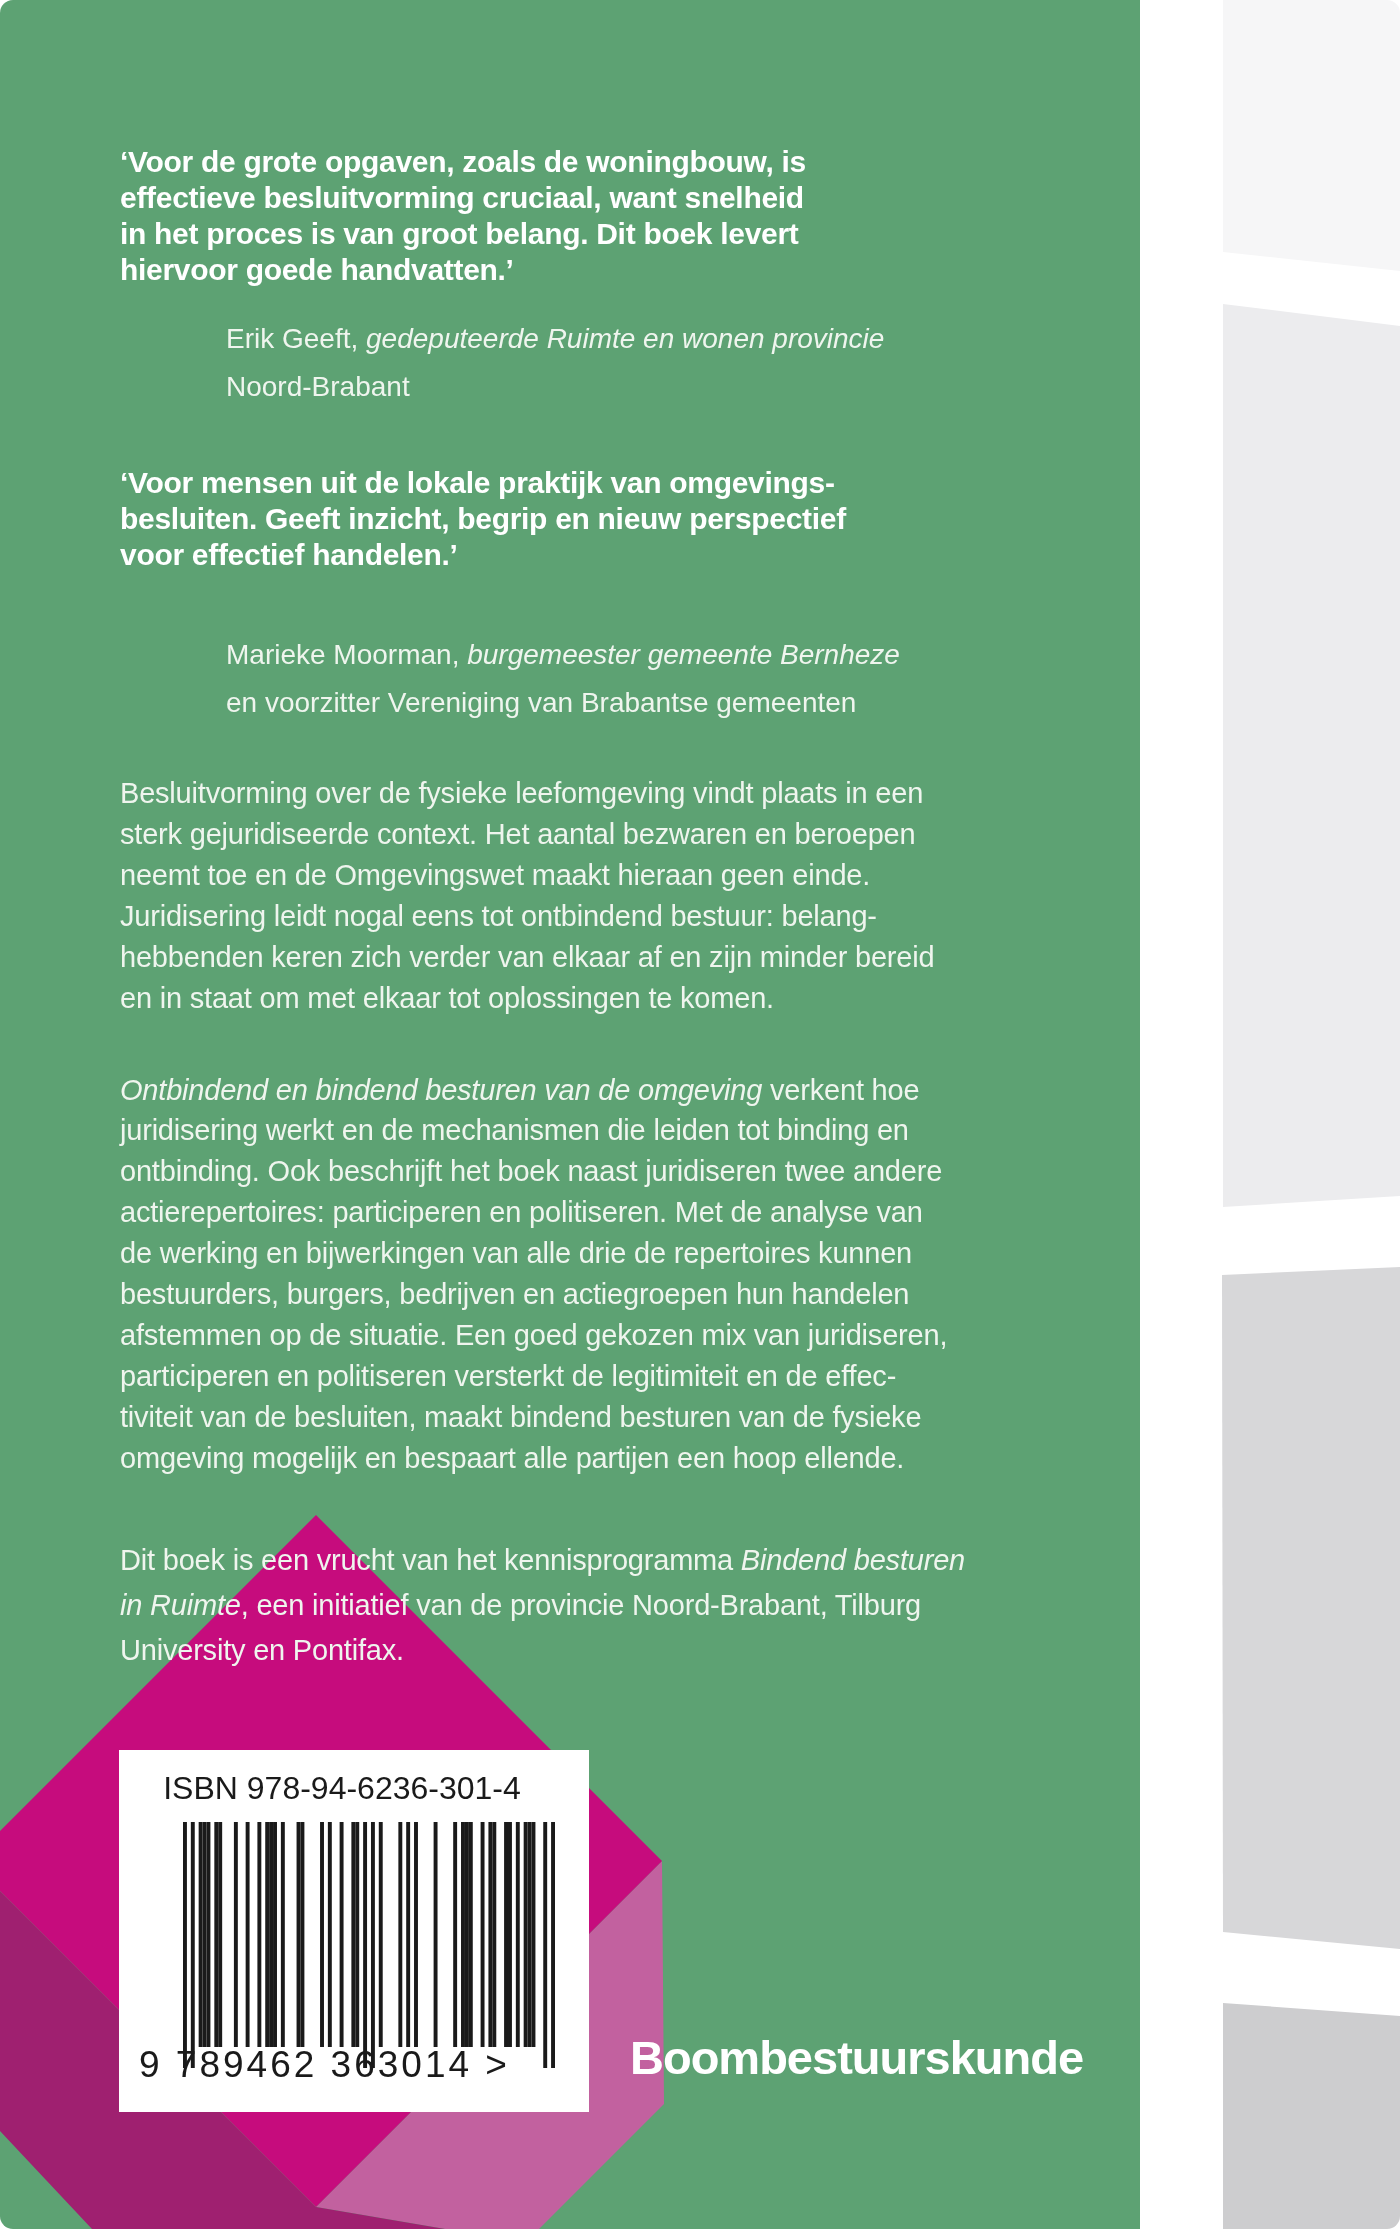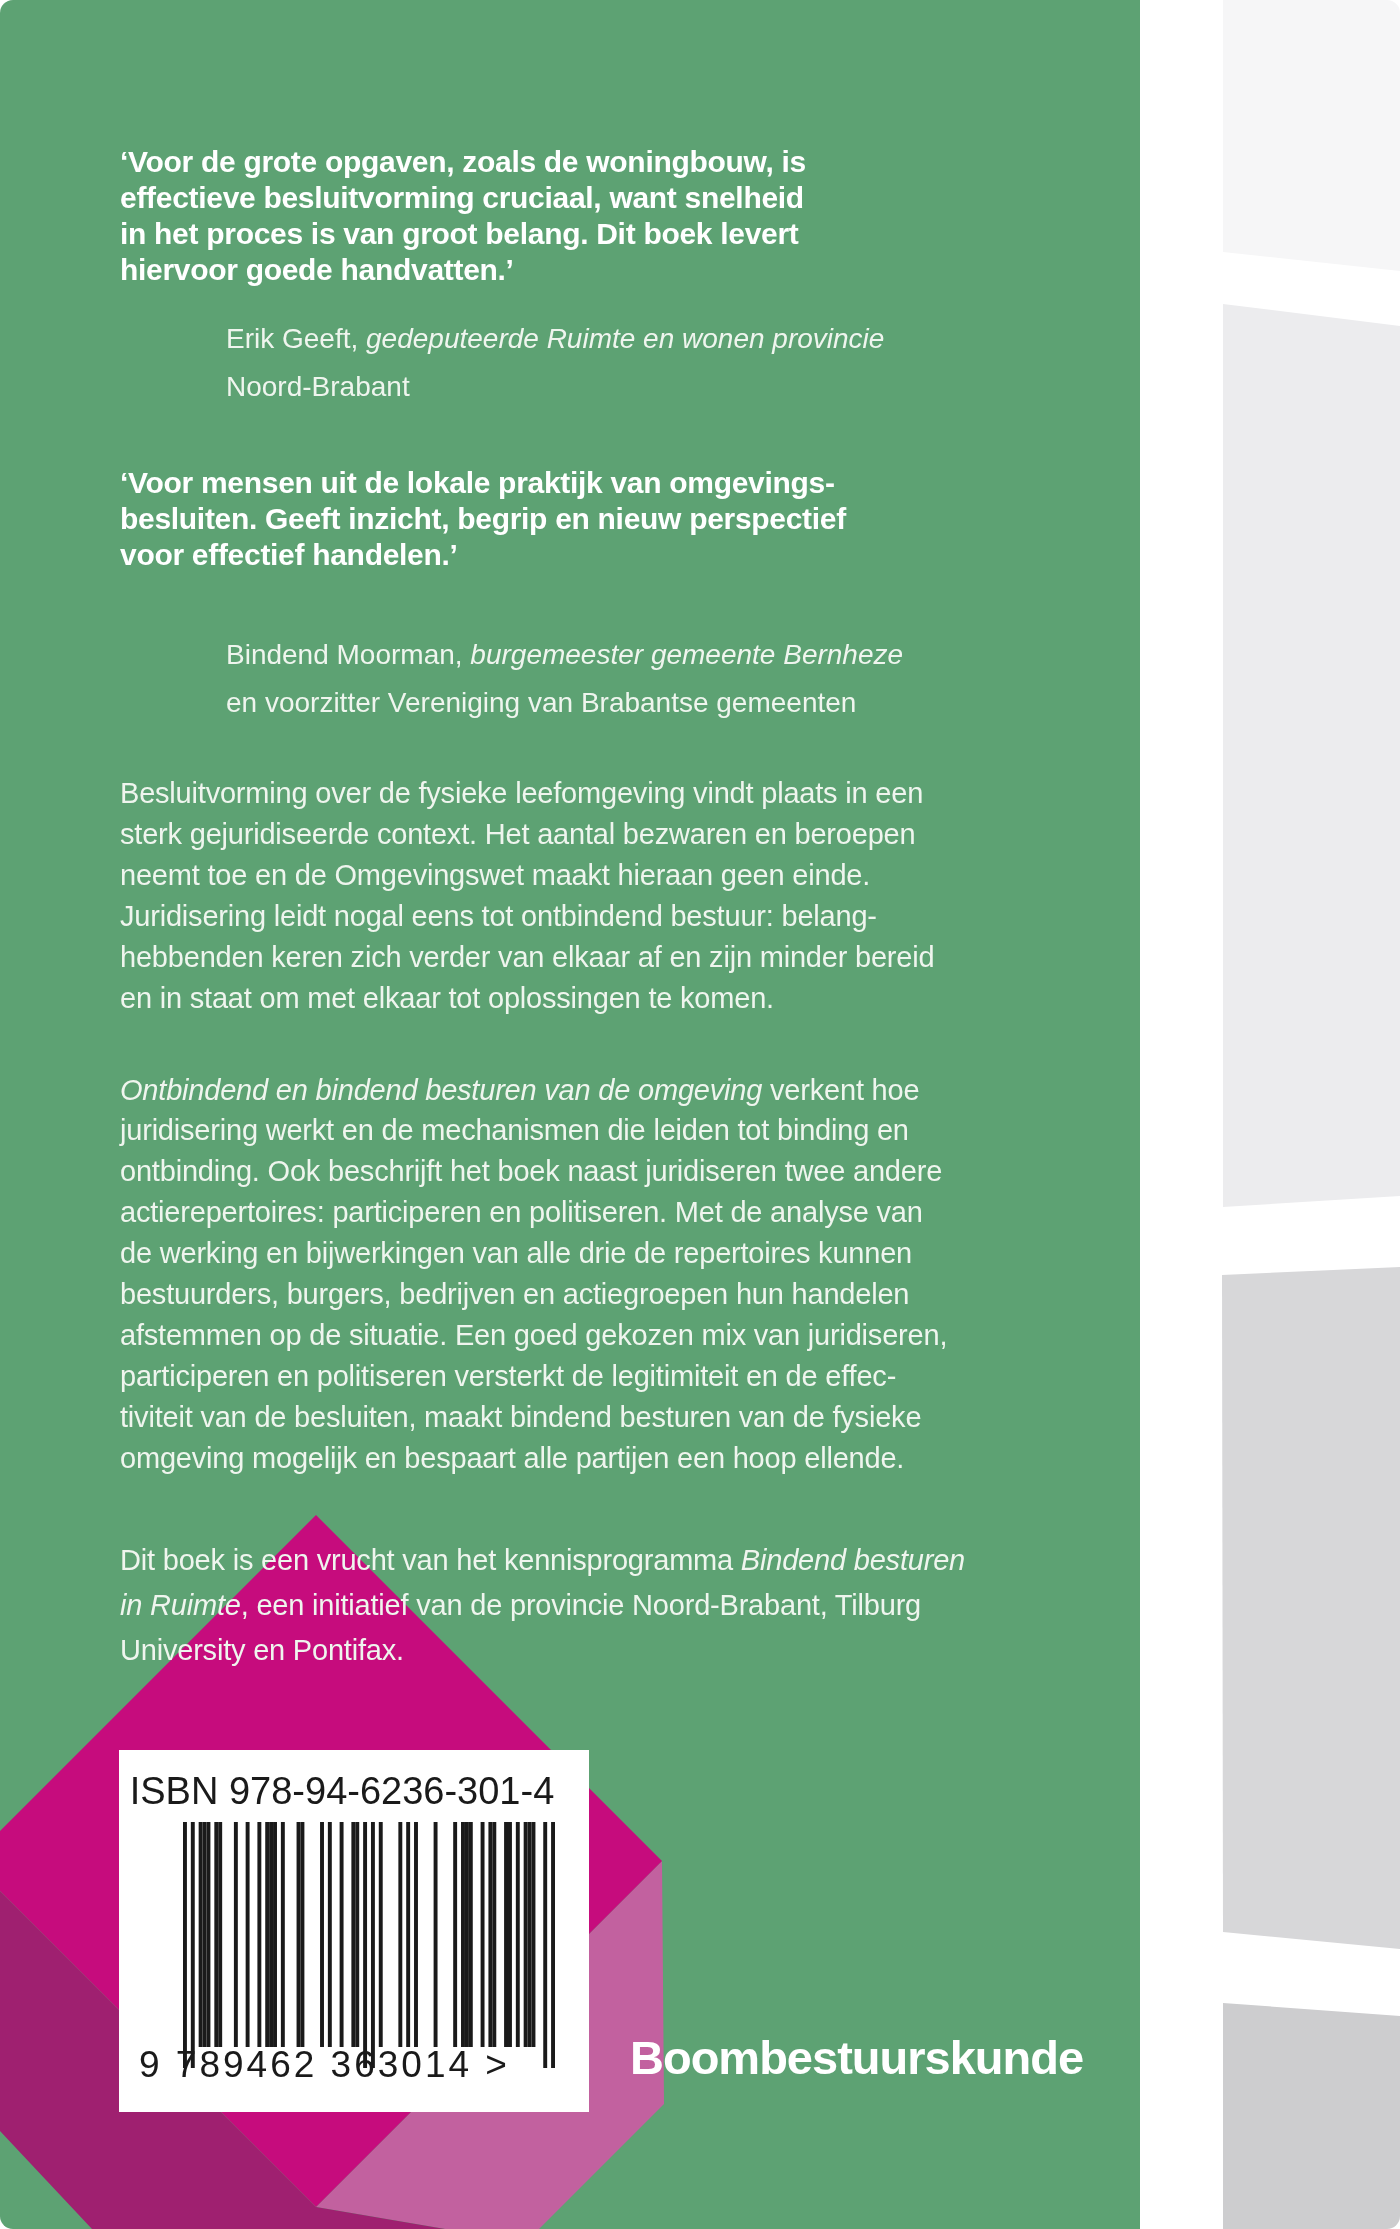--- a/index.html
+++ b/index.html
@@ -22,21 +22,21 @@
   .right-panel{position:absolute;left:1140px;top:0;width:260px;height:2229px;}
   .diamond-svg{position:absolute;left:0;top:1500px;width:700px;height:729px;}
   .txt{position:absolute;white-space:pre-line;color:var(--text);}
   .quote{left:120px;width:920px;font-weight:bold;font-size:30px;line-height:36px;color:#ffffff;letter-spacing:-0.3px;}
   .attr-line{position:absolute;left:226px;width:820px;font-size:28px;line-height:34px;white-space:nowrap;color:var(--text);}
   .attr-line .it{font-style:italic;text-align:right;}
   .body-par{left:120px;width:960px;font-size:29px;line-height:41px;letter-spacing:-0.2px;}
   .body-line{position:absolute;left:120px;width:980px;font-size:29px;line-height:41px;letter-spacing:-0.2px;color:var(--text);white-space:nowrap;}
   .body-line .it{font-style:italic;}
   .barcode-box{position:absolute;left:119px;top:1750px;width:470px;height:362px;background:var(--paper);}
-  .isbn-label{position:absolute;left:0;top:20px;width:446px;text-align:center;font-size:38px;color:var(--ink);white-space:nowrap;}
+  .isbn-label{position:absolute;left:0;top:20px;width:446px;text-align:center;font-size:32px;color:var(--ink);white-space:nowrap;}
   .bars{position:absolute;left:64px;top:72px;}
   .barcode-digits{position:absolute;left:20px;top:294px;width:440px;font-size:37px;color:var(--ink);letter-spacing:3px;white-space:nowrap;}
   .publisher{position:absolute;left:630px;top:2030px;font-size:47px;font-weight:bold;color:#ffffff;letter-spacing:-1px;white-space:nowrap;}
 </style>
 </head>
 <body>
 
 <div class="canvas">
 
   <div class="green-panel"></div>
@@ -61,21 +61,21 @@
 hiervoor goede handvatten.’</div>
   <div class="attr-line" style="top:322px">
     <span>Erik Geeft,</span><span> </span><span class="it">gedeputeerde Ruimte en wonen provincie</span>
   </div>
   <div class="attr-line it" style="top:370px">Noord-Brabant</div>
 
   <div class="txt quote" style="top:465px">‘Voor mensen uit de lokale praktijk van omgevings-
 besluiten. Geeft inzicht, begrip en nieuw perspectief
 voor effectief handelen.’</div>
   <div class="attr-line" style="top:638px">
-    <span>Bindend Moorman,</span><span> </span><span class="it">burgemeester gemeente Bernheze</span>
+    <span>Marieke Moorman,</span><span> </span><span class="it">burgemeester gemeente Bernheze</span>
   </div>
   <div class="attr-line it" style="top:686px">en voorzitter Vereniging van Brabantse gemeenten</div>
 
   <div class="txt body-par" style="top:773px">Besluitvorming over de fysieke leefomgeving vindt plaats in een
 sterk gejuridiseerde context. Het aantal bezwaren en beroepen
 neemt toe en de Omgevingswet maakt hieraan geen einde.
 Juridisering leidt nogal eens tot ontbindend bestuur: belang-
 hebbenden keren zich verder van elkaar af en zijn minder bereid
 en in staat om met elkaar tot oplossingen te komen.</div>
 

